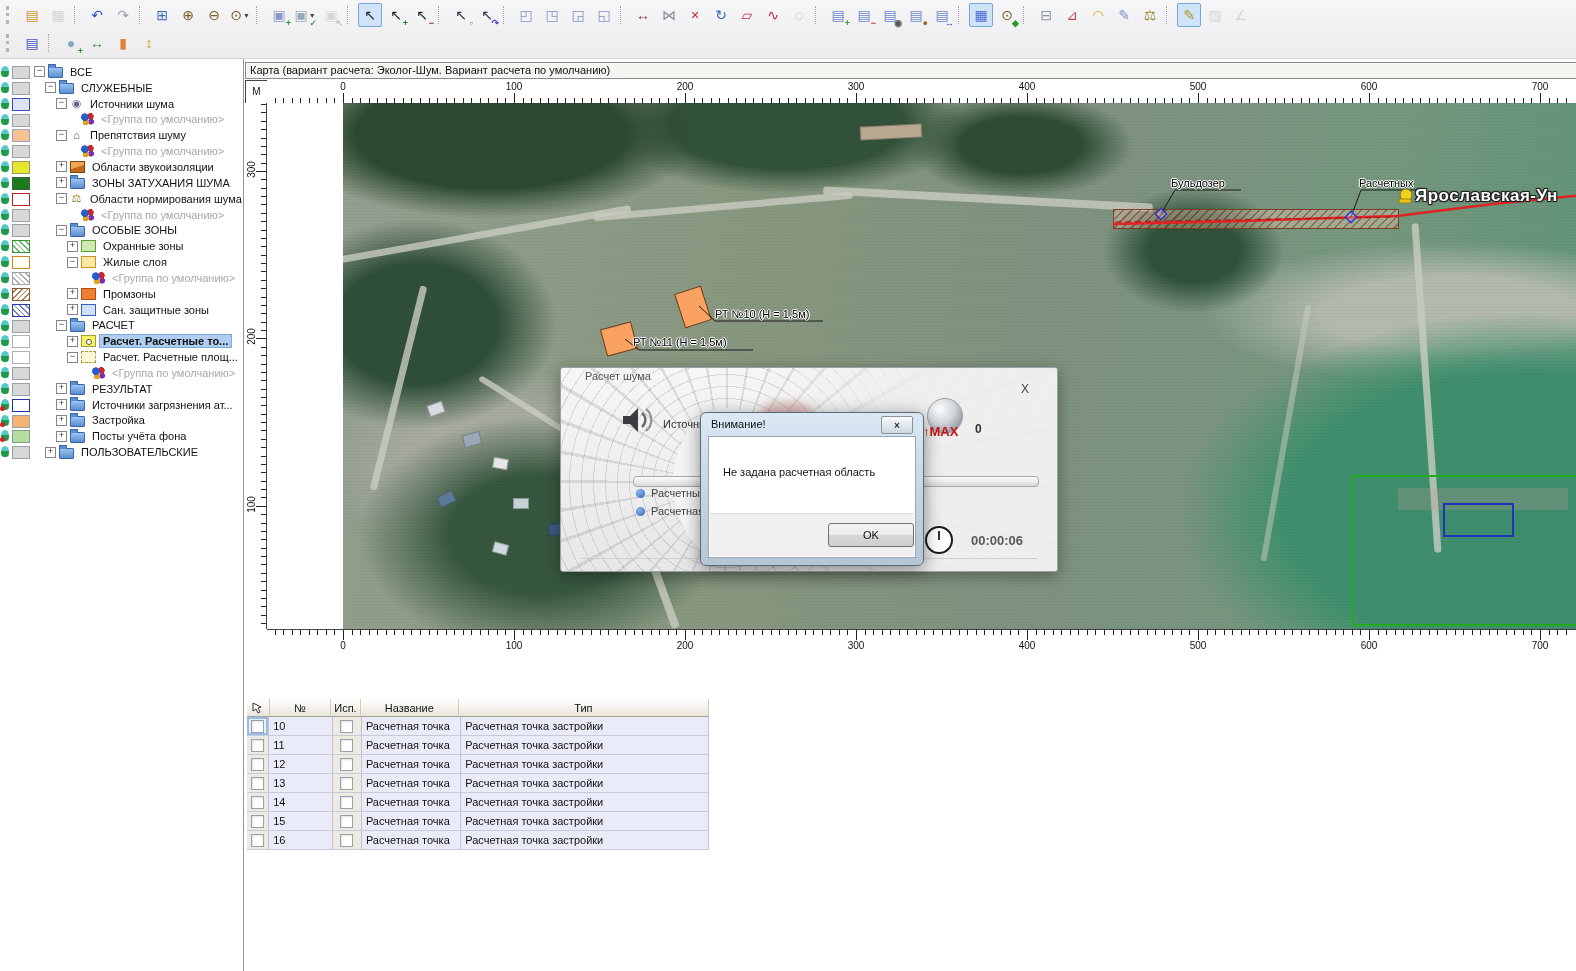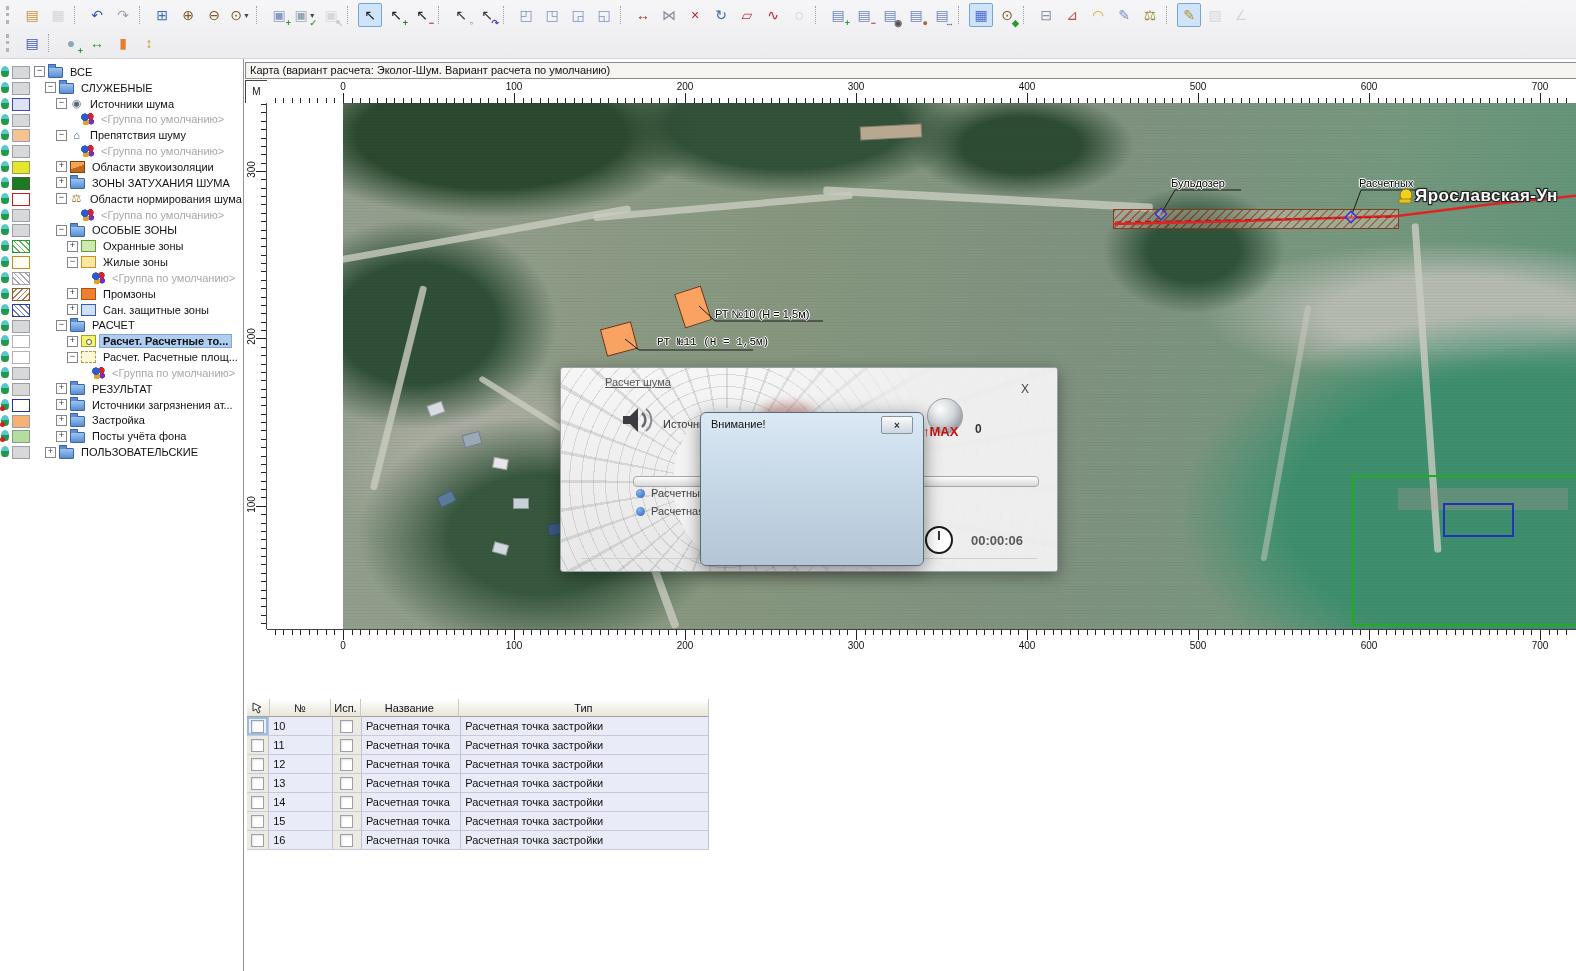--- a/index.html
+++ b/index.html
@@ -104,21 +104,21 @@
   .td.cellfocus{box-shadow:inset 0 0 0 2px #98bce4;background:#e8f0fa;}
   .cb{width:11px;height:11px;background:#fff;border:1px solid #98a2ac;box-shadow:inset 1px 1px 2px rgba(0,0,0,.12);}
   .w0{width:22px;} .w1{width:61px;} .w2{width:29px;} .w3{width:98px;} .w4{width:252px;}
   
   .noise-dlg{position:absolute;left:560px;top:367px;width:496px;height:203px;z-index:30;border:1px solid #9aa0a8;border-radius:3px;box-shadow:0 4px 16px rgba(0,0,0,.35);overflow:hidden;background:
     radial-gradient(95px 135px at 165px 115px,#f4f4f4 0 55%,rgba(244,244,244,0) 56%),
     repeating-radial-gradient(circle at 165px 115px,rgba(150,150,150,.3) 0 1px,transparent 1px 12px),
     repeating-conic-gradient(from 0deg at 165px 115px,rgba(140,140,140,.25) 0deg 1.2deg,rgba(255,255,255,0) 1.2deg 10deg),
     linear-gradient(#f6f6f6,#e7e7e7);}
   .mesh-fade{position:absolute;inset:0;background:linear-gradient(90deg,rgba(240,240,240,0) 40%,rgba(238,238,238,.92) 72%);}
-  .nd-title{position:absolute;left:24px;top:8px;color:#555;text-decoration:underline;margin-left:20px;}
+  .nd-title{position:absolute;left:24px;top:2px;color:#555;}
   .nd-close{position:absolute;right:28px;top:14px;font-size:12px;color:#444;}
   .nd-src{position:absolute;left:102px;top:50px;color:#333;}
   .nd-progress{position:absolute;left:72px;top:108px;width:404px;height:9px;border:1px solid #a8a8a8;border-radius:4px;background:linear-gradient(#fdfdfd,#d8d8d8);}
   .nd-li{position:absolute;display:flex;align-items:center;gap:6px;color:#444;}
   .nd-dot{width:9px;height:9px;border-radius:50%;background:radial-gradient(circle at 35% 30%,#8ab4ea,#2a64c0);}
   .nd-sphere{position:absolute;left:366px;top:30px;width:34px;height:34px;border-radius:50%;border:1px solid #98a0a8;background:radial-gradient(circle at 35% 30%,#fdfdfd,#d2d6da 45%,#9aa0a8 75%,#b8bcc2);}
   .nd-max{position:absolute;left:362px;top:56px;color:#cc1111;font-weight:bold;font-size:13px;}
   .nd-zero{position:absolute;left:414px;top:54px;color:#333;font-weight:bold;font-size:12px;}
   .nd-clock{position:absolute;left:364px;top:158px;width:24px;height:24px;border:2px solid #1a1a1a;border-radius:50%;background:#fff;}
   .nd-clock::after{content:"";position:absolute;left:11px;top:3px;width:2px;height:9px;background:#333;}
@@ -480,21 +480,21 @@
           <span class="tlabel">ОСОБЫЕ ЗОНЫ</span>
         </div>
         <div class="trow" style="padding-left: 37px;">
           <span class="exp">+</span>
           <span class="ti ti-zone" style="background: rgb(207, 232, 176); border-color: rgb(90, 160, 48);"></span>
           <span class="tlabel">Охранные зоны</span>
         </div>
         <div class="trow" style="padding-left: 37px;">
           <span class="exp">−</span>
           <span class="ti ti-zone" style="background: rgb(248, 232, 160); border-color: rgb(208, 144, 32);"></span>
-          <span class="tlabel">Жилые зоны</span>
+          <span class="tlabel">Жилые слоя</span>
         </div>
         <div class="trow" style="padding-left: 48px;">
           <span class="exp none"></span>
           <span class="ti ti-group"></span>
           <span class="tlabel muted">&lt;Группа по умолчанию&gt;</span>
         </div>
         <div class="trow" style="padding-left: 37px;">
           <span class="exp">+</span>
           <span class="ti ti-zone" style="background: rgb(240, 128, 48); border-color: rgb(176, 80, 16);"></span>
           <span class="tlabel">Промзоны</span>
@@ -827,21 +827,21 @@
         <polyline points="282,236 296,247 410,247" stroke="#1a1a1a" stroke-width="1" fill="none"></polyline>
         <rect x="814" y="107" width="8" height="8" transform="rotate(45 818 111)" fill="rgba(240,240,255,.25)" stroke="#3838c8" stroke-width="1.5"></rect>
         <rect x="1004" y="110" width="8" height="8" transform="rotate(45 1008 114)" fill="rgba(240,240,255,.25)" stroke="#3838c8" stroke-width="1.5"></rect>
         <circle cx="1063" cy="92" r="6" fill="#f2d020" stroke="#8a7010"></circle>
         <rect x="1056" y="96" width="12" height="4" fill="#e8c418" stroke="#8a7010" stroke-width=".7"></rect>
       </svg>
 
       <div class="m-label" style="left:828px;top:74px;">Бульдозер</div>
       <div class="m-label" style="left:1016px;top:74px;">Расчетных</div>
       <div class="m-label" style="left:372px;top:205px;">РТ №10 (Н = 1,5м)</div>
-      <div class="m-label" style="left:314px;top:233px;font-family:Liberation Mono, monospace;">РТ №11 (Н = 1,5м)</div>
+      <div class="m-label" style="left:290px;top:233px;">РТ №11 (Н = 1,5м)</div>
       <div class="road-name">Ярославская-Ун</div>
     </div>
   </div>
   <div class="ruler-bottom" id="rulerBottom">
       <div class="tick" style="left: 7.6px; top: 0px; width: 1px; height: 5px;"></div>
       <div class="tick" style="left: 16.15px; top: 0px; width: 1px; height: 5px;"></div>
       <div class="tick" style="left: 24.7px; top: 0px; width: 1px; height: 5px;"></div>
       <div class="tick" style="left: 33.25px; top: 0px; width: 1px; height: 5px;"></div>
       <div class="tick" style="left: 41.8px; top: 0px; width: 1px; height: 5px;"></div>
       <div class="tick" style="left: 50.35px; top: 0px; width: 1px; height: 5px;"></div>
@@ -1121,15 +1121,21 @@
     <div class="nd-clock"></div>
     <div class="nd-timer">00:00:06</div>
     <div class="nd-line"></div>
   </div>
 
   <div class="warn-dlg">
     <div class="wd-title">Внимание!</div>
     <div class="wd-close">
         <span>×</span>
       </div>
+    <div class="wd-body">
+      <div class="wd-msg">Не задана расчетная область</div>
+      <div class="wd-footer">
+        <div class="wd-ok">OK</div>
+      </div>
+    </div>
   </div>
 
 </div>
 
 </body></html>

